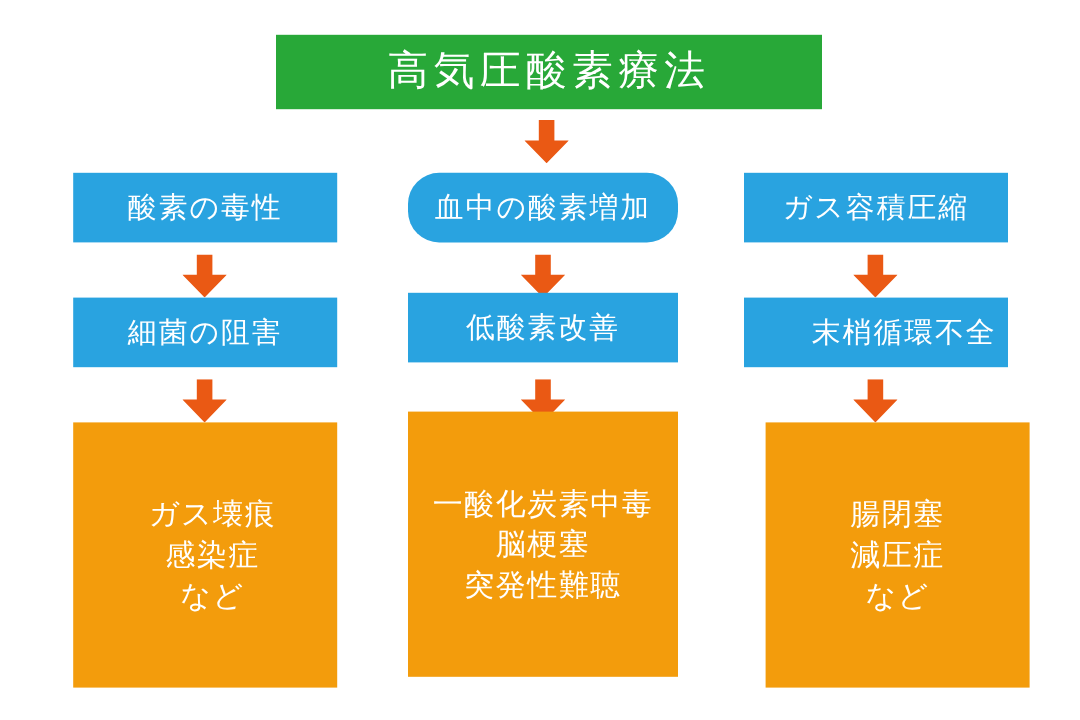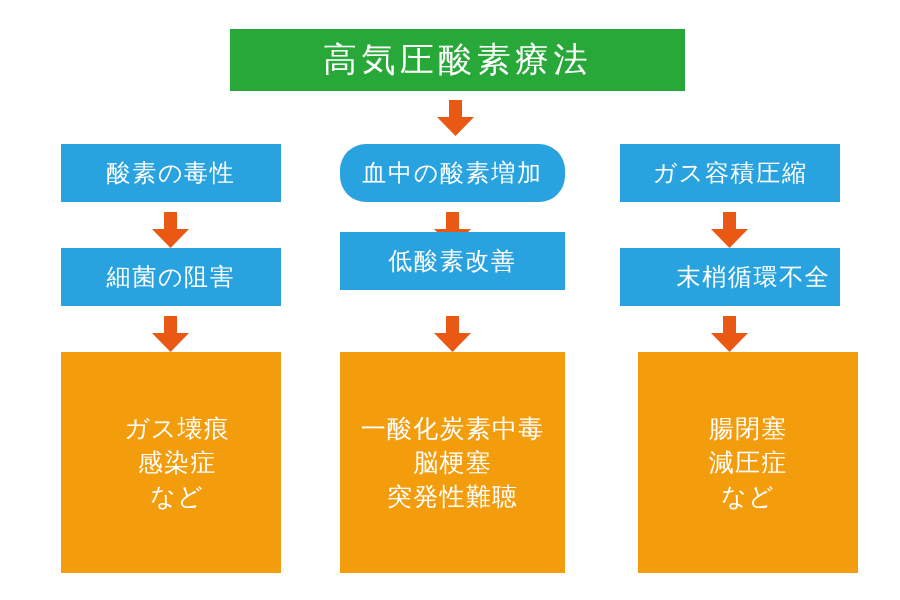--- a/index.html
+++ b/index.html
@@ -114,31 +114,31 @@
   <div class="node node-step" style="left:340px; top:144px; width:225px; height:58px;border-radius:26px;">
     <span>血中の酸素増加</span>
   </div>
 
   <span class="arrow" style="left:434px; top:212px; width:37px; height:36px;">
     <svg viewBox="0 0 37 36" xmlns="http://www.w3.org/2000/svg" aria-hidden="true">
       <polygon points="12,0 25,0 25,17 37,17 18.5,36 0,17 12,17" fill="#ea5914"></polygon>
     </svg>
   </span>
 
-  <div class="node node-step" style="left:340px; top:232px; width:225px; height:58px;">
+  <div class="node node-step" style="left:340px; top:244px; width:225px; height:58px;">
     <span>低酸素改善</span>
   </div>
 
   <span class="arrow" style="left:434px; top:316px; width:37px; height:36px;">
     <svg viewBox="0 0 37 36" xmlns="http://www.w3.org/2000/svg" aria-hidden="true">
       <polygon points="12,0 25,0 25,17 37,17 18.5,36 0,17 12,17" fill="#ea5914"></polygon>
     </svg>
   </span>
 
-  <div class="node node-outcome" style="left:340px; top:352px; width:225px; height:221px;">
+  <div class="node node-outcome" style="left:340px; top:343px; width:225px; height:221px;">
     <span class="line">一酸化炭素中毒</span>
     <span class="line">脳梗塞</span>
     <span class="line">突発性難聴</span>
   </div>
 
   <div class="node node-step" style="left:620px; top:144px; width:220px; height:58px;">
     <span>ガス容積圧縮</span>
   </div>
 
   <span class="arrow" style="left:711px; top:212px; width:37px; height:36px;">

